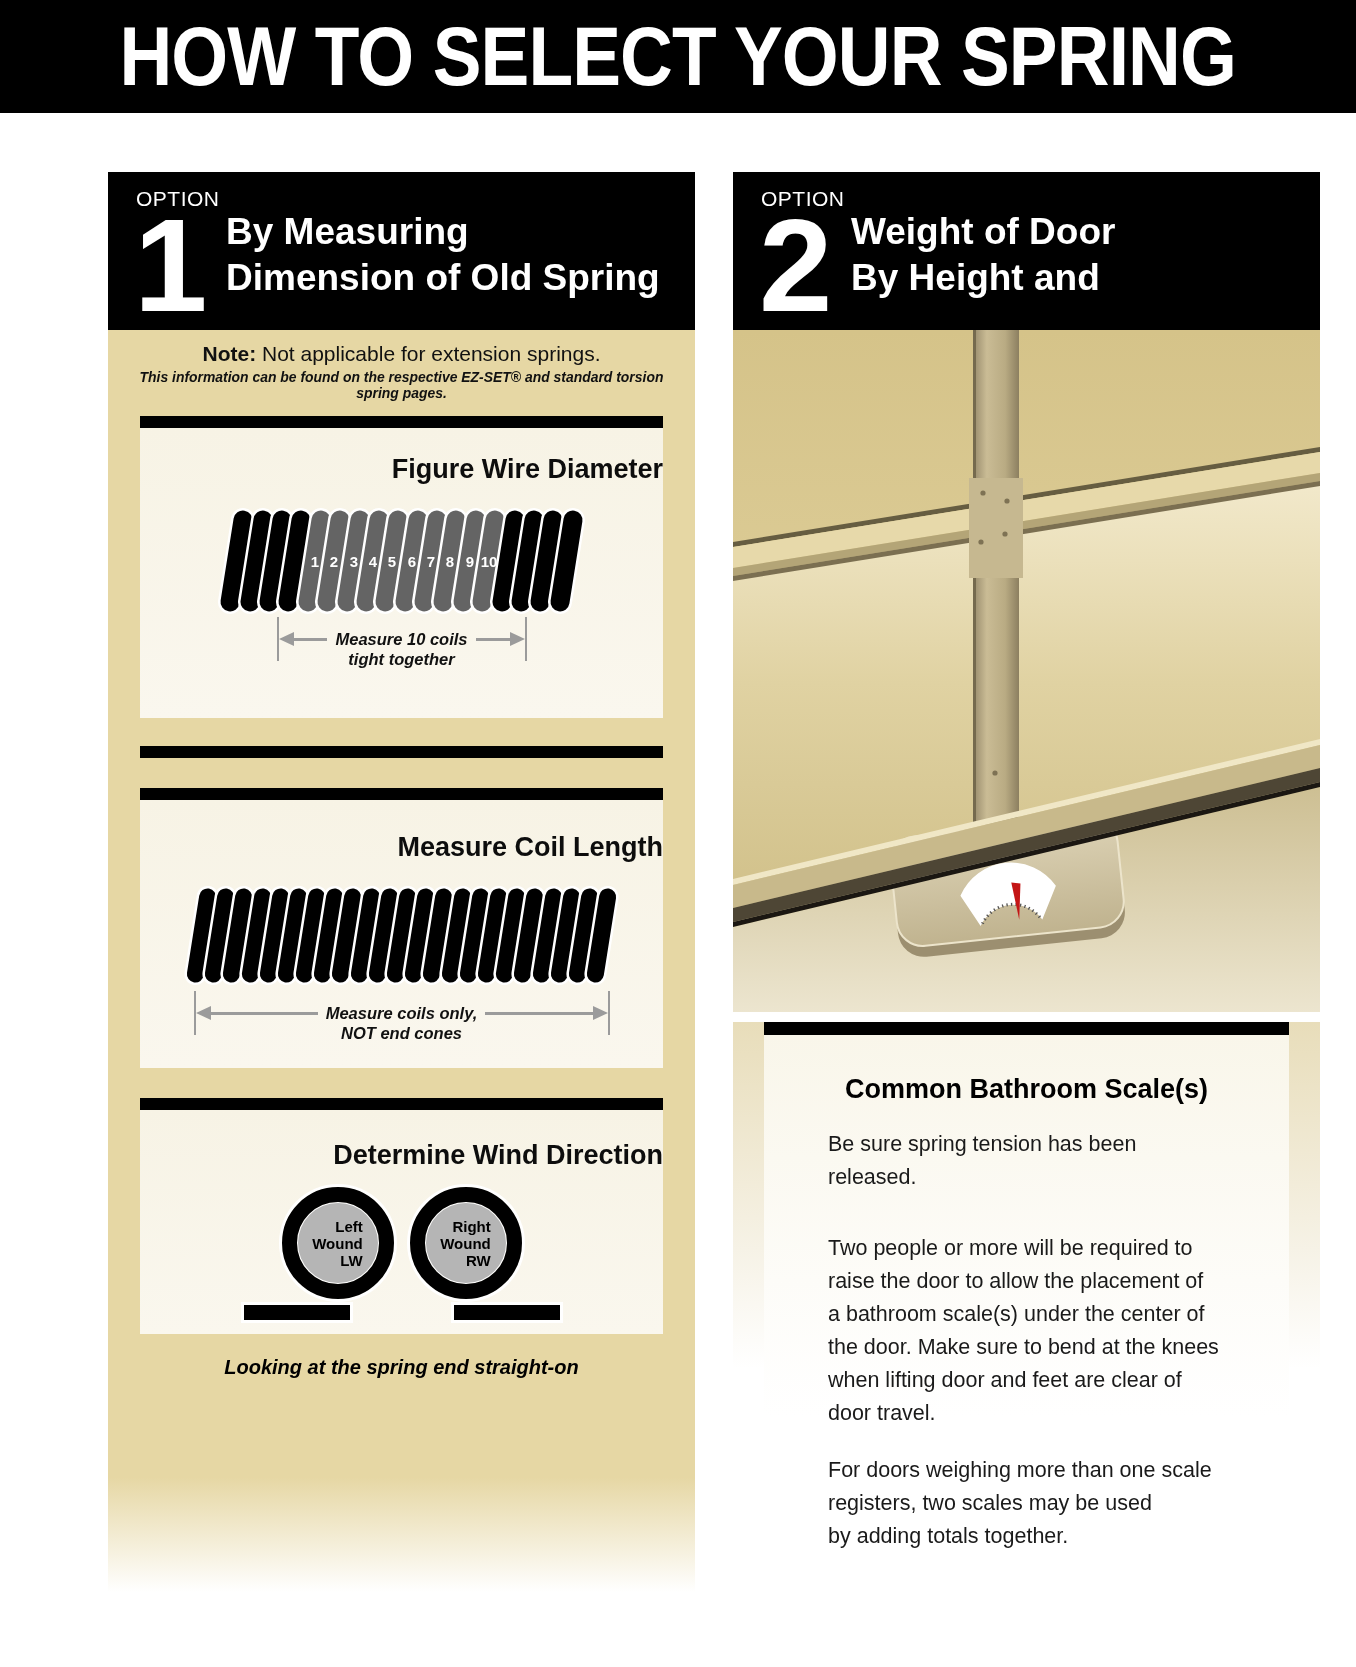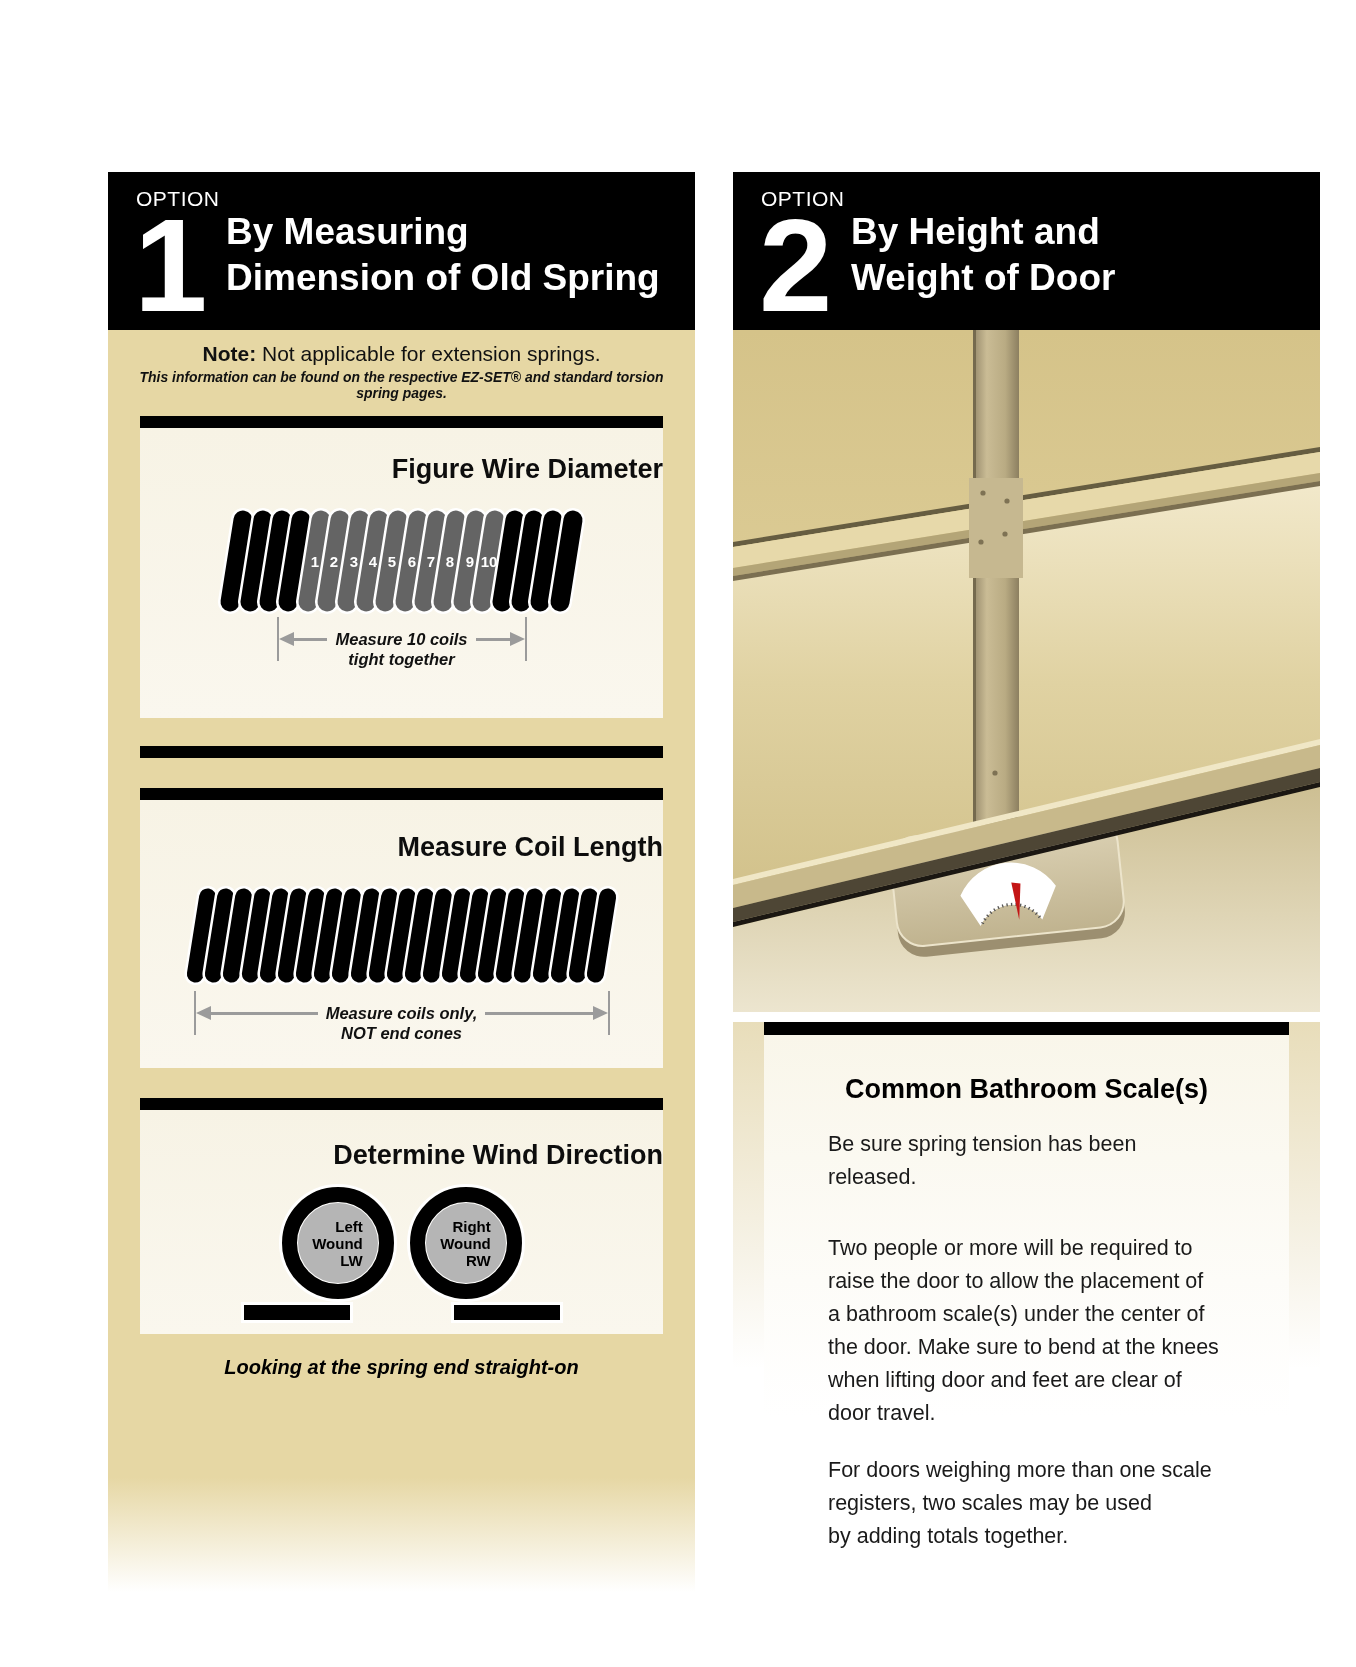--- a/index.html
+++ b/index.html
@@ -105,20 +105,23 @@
   .wp { font-size:21.5px; line-height:33px; color:#1a1a1a; white-space:pre-line; }
   .wp.pa1 { margin-top:20px; }
   .wp.pa2 { margin-top:38px; }
   .wp.pa3 { margin-top:24px; }
 </style>
 </head>
 <body>
 
 <div class="page">
 
+  <div class="title-bar">
+    <div class="t">HOW TO SELECT YOUR SPRING</div>
+  </div>
 
   <div class="col col1">
     <div class="opt-header">
       <div class="opt-label">OPTION</div>
       <div class="opt-num">1</div>
       <div class="opt-title">
         <div>By Measuring</div>
         <div>Dimension of Old Spring</div>
       </div>
     </div>
@@ -254,22 +257,22 @@
       <div class="p4caption">Looking at the spring end straight-on</div>
 
     </div>
   </div>
 
   <div class="col col2">
     <div class="opt-header">
       <div class="opt-label">OPTION</div>
       <div class="opt-num">2</div>
       <div class="opt-title">
+        <div>Weight of Door</div>
         <div>By Height and</div>
-        <div>Weight of Door</div>
       </div>
     </div>
 
     <svg class="garage" viewBox="0 0 587 682">
       <defs>
         <linearGradient id="gTop" x1="0" y1="0" x2="0" y2="1">
           <stop offset="0" stop-color="#d5c389"></stop>
             <stop offset="1" stop-color="#e6d8a8"></stop>
         </linearGradient>
         <linearGradient id="gMid" x1="0" y1="0" x2="0" y2="1">

